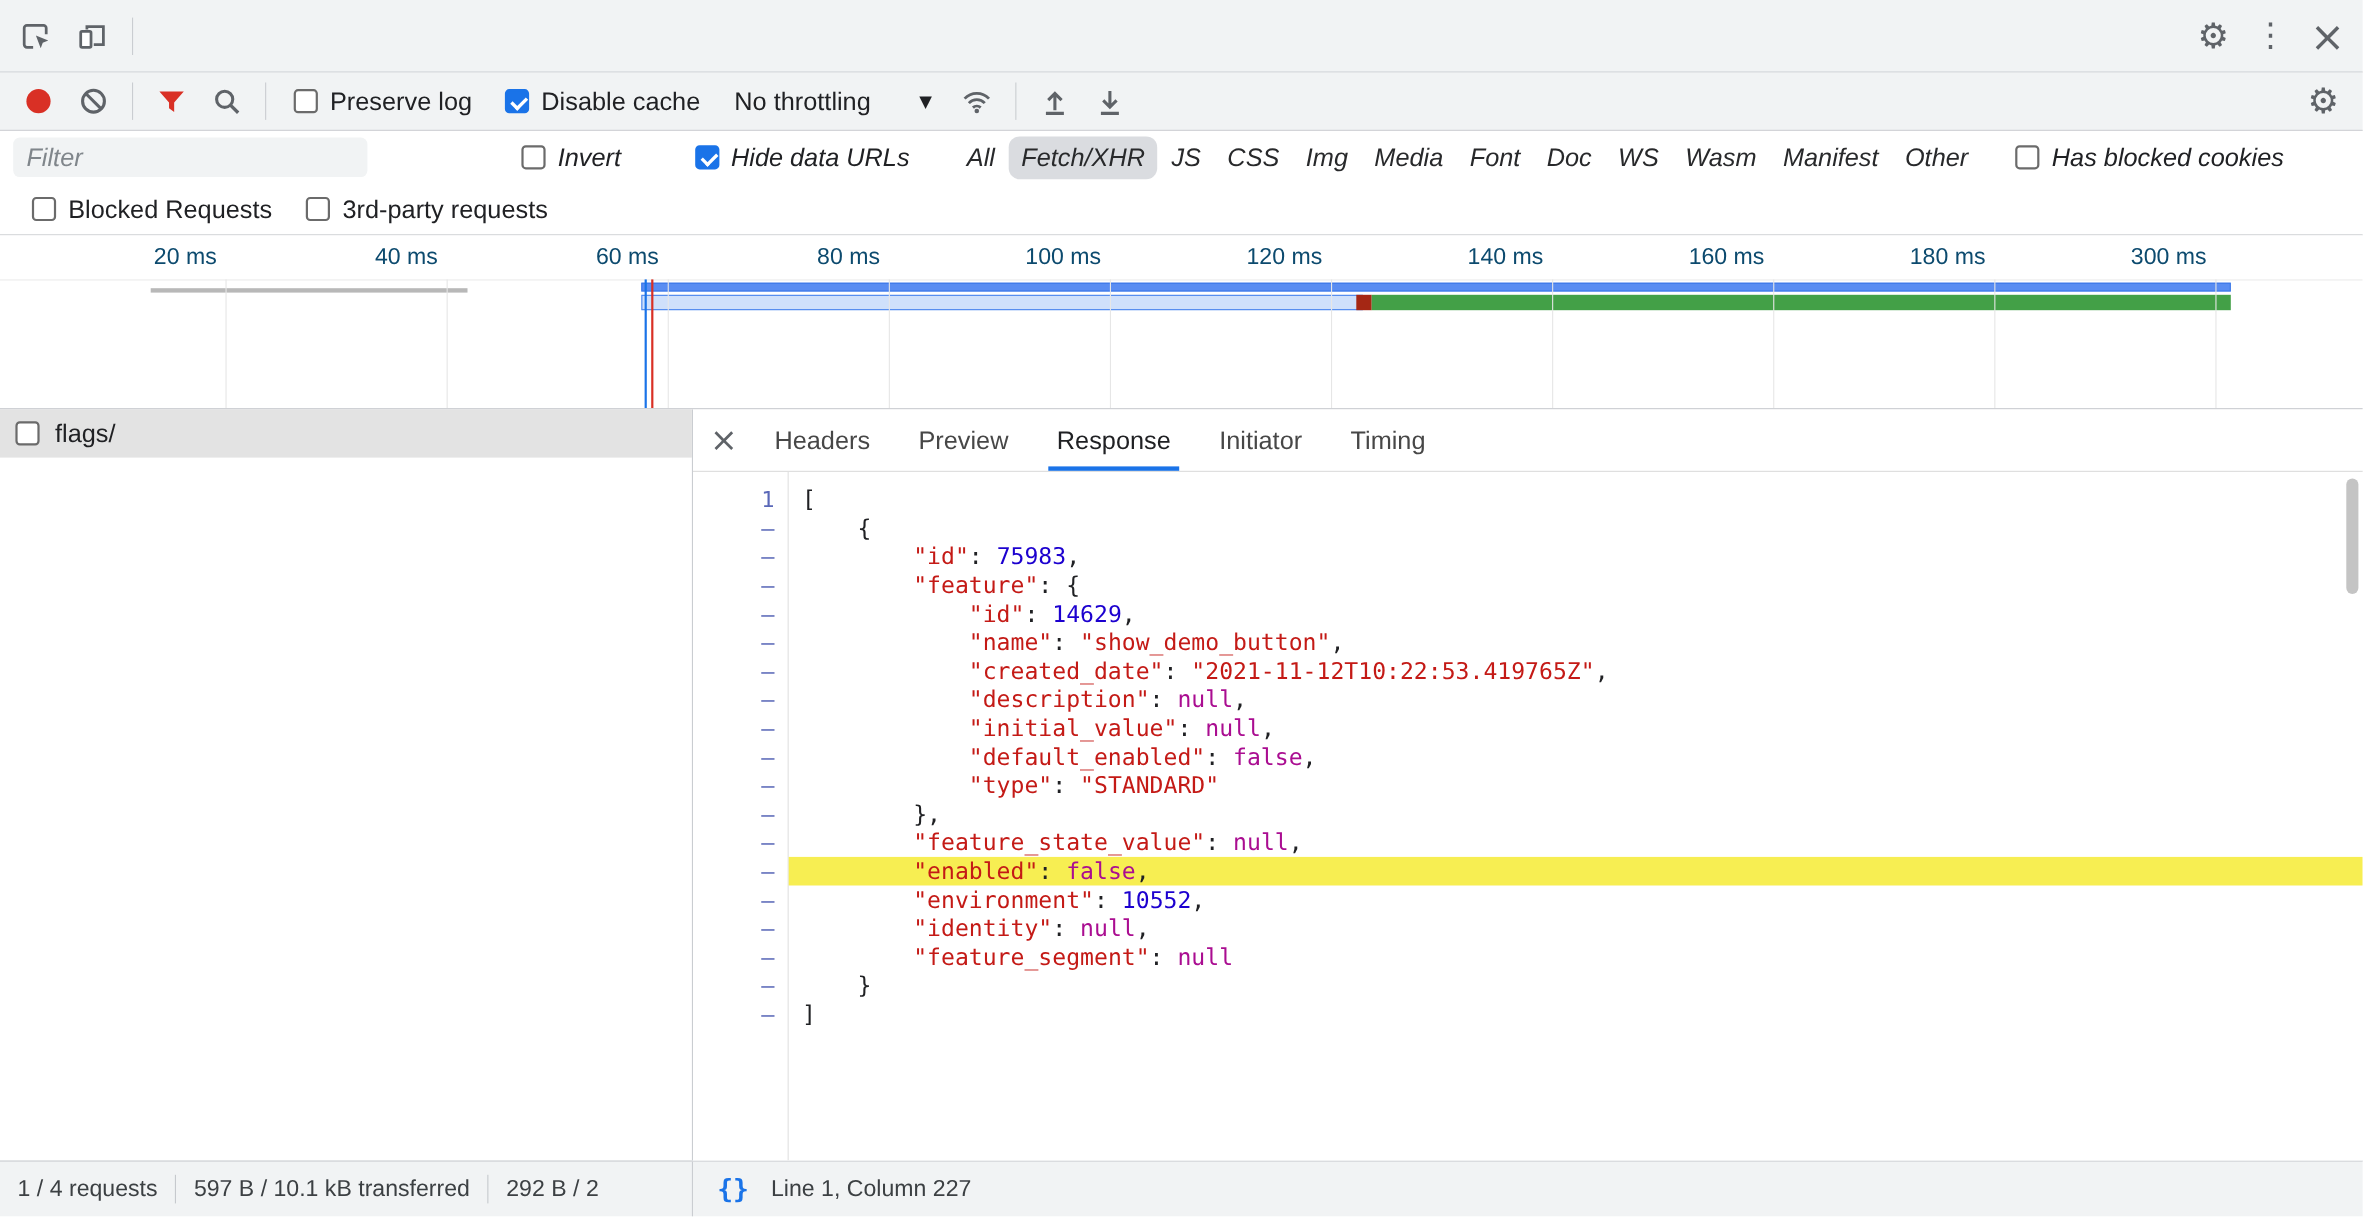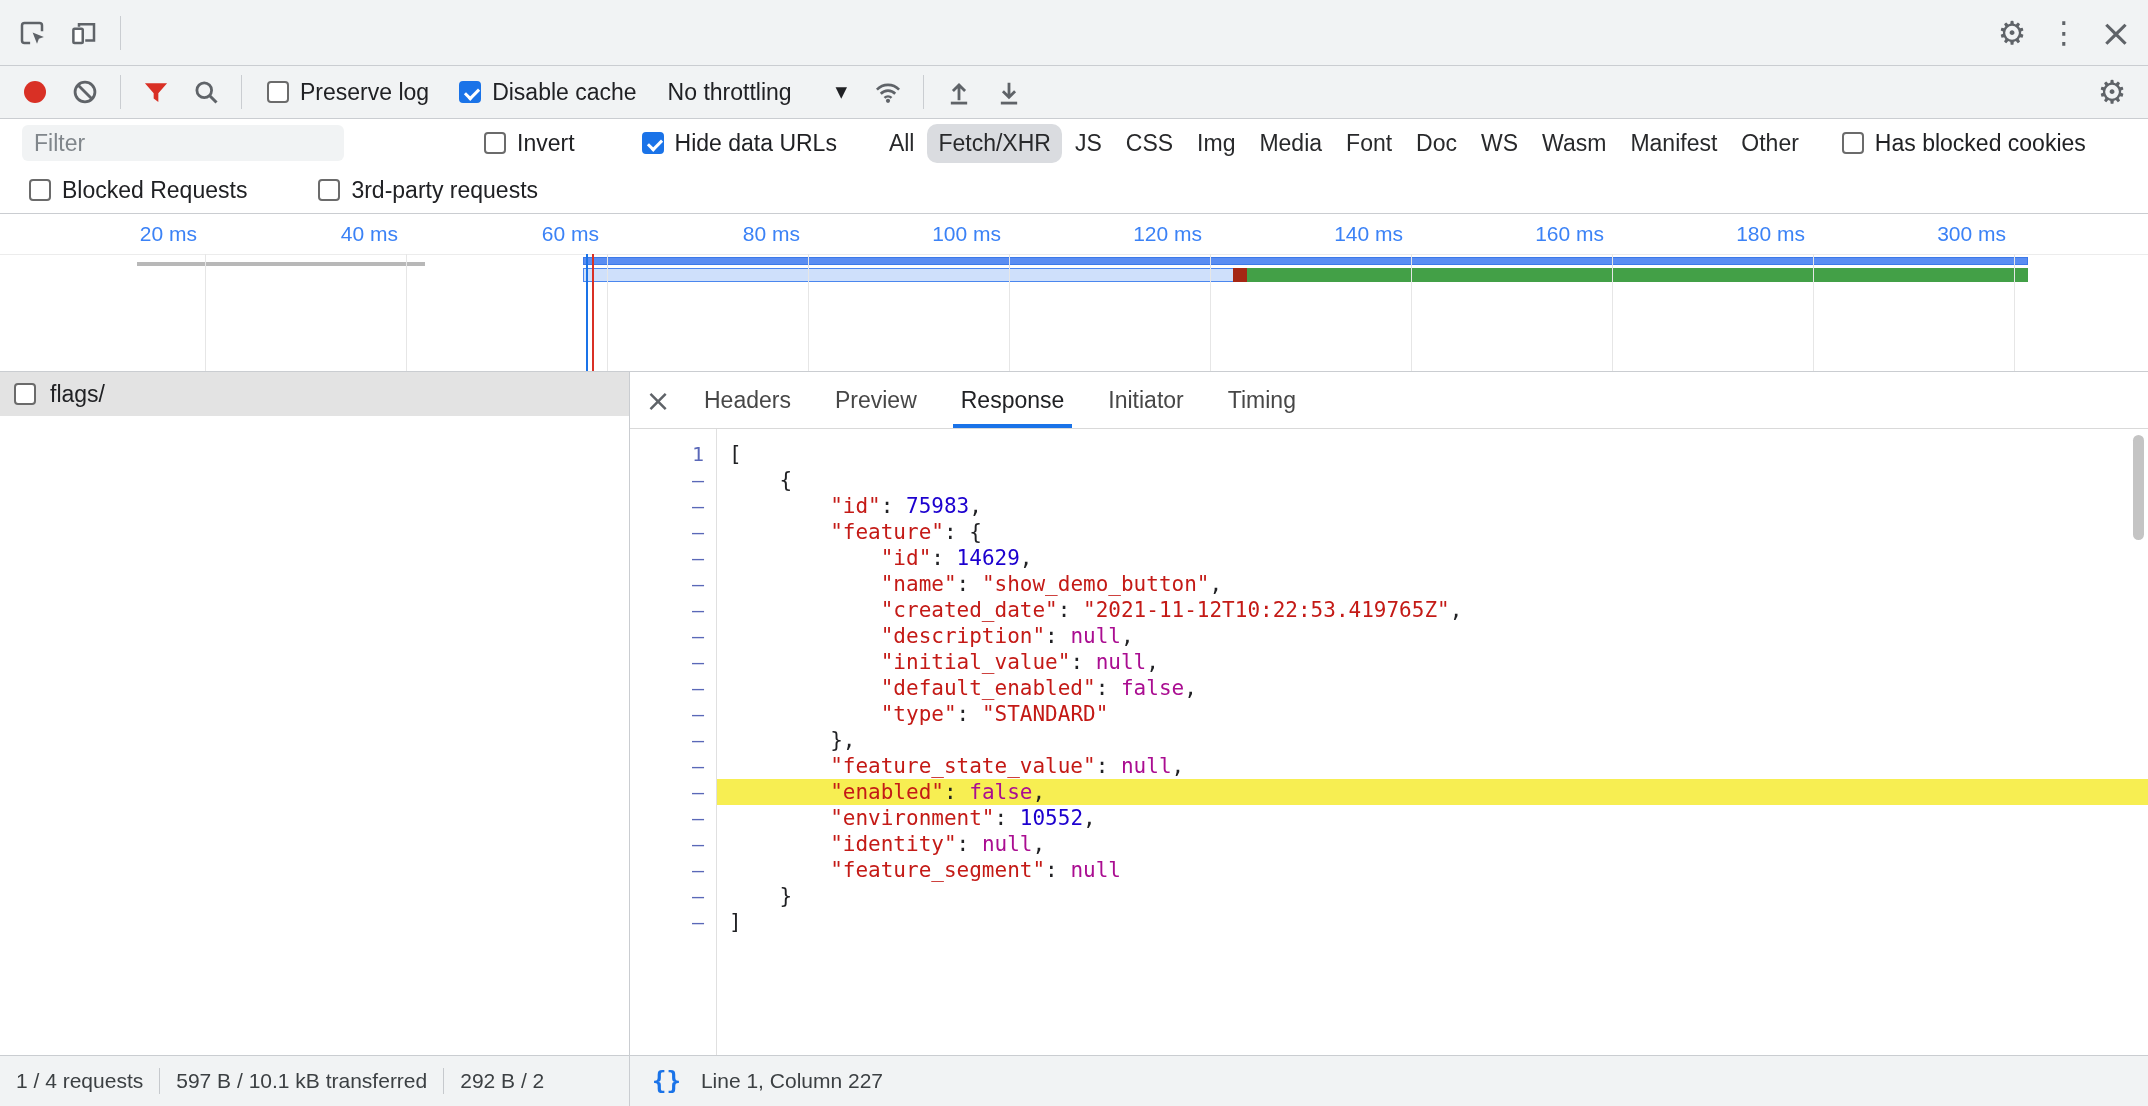--- a/index.html
+++ b/index.html
@@ -28,38 +28,38 @@
   .record-dot{width:22px;height:22px;border-radius:50%;background:var(--record-red);margin:0 14px;flex:0 0 auto;}
   .tool-icon{width:50px;height:44px;display:flex;align-items:center;justify-content:center;flex:0 0 auto;}
   .cb-group{display:flex;align-items:center;gap:11px;margin:0 15px;white-space:nowrap;justify-content:flex-end;}
   .cb{width:22px;height:22px;border:2px solid #6b6b6b;border-radius:4px;background:#fff;position:relative;flex:0 0 auto;}
   .cb.checked{background:var(--accent);border-color:var(--accent);}
   .cb.checked::after{content:"";position:absolute;left:4px;top:5px;width:11px;height:6px;border-left:3px solid #fff;border-bottom:3px solid #fff;transform:rotate(-45deg);}
   .throttle{display:flex;align-items:center;margin:0 16px;white-space:nowrap;}
   .throttle .caret{margin-left:44px;font-size:15px;font-family:"DejaVu Sans",sans-serif;color:#202124;}
 
   
-  .filter-row{flex:0 0 48px;background:#fff;display:flex;align-items:center;padding:0 22px;}
+  .filter-row{flex:0 0 48px;background:#fff;display:flex;align-items:center;padding:0 12px;font-style:italic;}
   .filter-input{width:322px;height:36px;background:#f1f3f4;border:none;border-radius:6px;padding:0 12px;font:inherit;color:#202124;outline:none;flex:0 0 auto;}
   .filter-input::placeholder{color:#80868b;}
   .ml-invert{margin-left:140px;}
   .ml-hide{margin-left:52px;}
   .type-buttons{display:flex;align-items:center;margin-left:26px;}
   .type-btn{padding:6px 11px;border-radius:10px;color:#28292b;white-space:nowrap;margin-right:2px;}
   .type-btn.active{background:#dadce0;}
   .ml-cookies{margin-left:30px;}
 
   
-  .blocked-row{flex:0 0 47px;background:#fff;border-bottom:1px solid #cacdd1;display:flex;align-items:center;padding:0 14px;gap:40px;}
+  .blocked-row{flex:0 0 47px;background:#fff;border-bottom:1px solid #cacdd1;display:flex;align-items:center;padding:0 14px;}
   .ml-3rd{margin-left:16px;}
 
   
   .overview{position:relative;flex:0 0 158px;background:#fff;border-bottom:1px solid #cacdd1;overflow:hidden;}
   .gridline{position:absolute;top:40px;bottom:0;width:1px;background:#e6e6e6;}
-  .tick-label{position:absolute;top:8px;width:150px;text-align:right;font-size:21px;color:#3b82f6;}
+  .tick-label{position:absolute;top:8px;width:150px;text-align:right;font-size:21px;color:#0c4a6e;}
   .ruler-line{position:absolute;left:0;right:0;top:40px;height:1px;background:#ececec;}
   .ov-gray-bar{position:absolute;left:137px;top:48px;width:288px;height:4px;background:#b8b8b8;}
   .ov-bar-thin{position:absolute;left:583px;top:43px;width:1445px;height:8px;background:#5a8df2;border:1px solid #3c79e8;}
   .ov-bar-wait{position:absolute;left:583px;top:54px;width:656px;height:14px;background:#cfe0fb;border:1px solid #4a86ee;}
   .ov-bar-tail{position:absolute;left:1233px;top:54px;width:14px;height:14px;background:#a52714;}
   .ov-bar-dl{position:absolute;left:1247px;top:54px;width:781px;height:14px;background:#43a047;}
   .ov-marker-dcl{position:absolute;left:586px;top:40px;bottom:0;width:2px;background:var(--accent);}
   .ov-marker-load{position:absolute;left:592px;top:40px;bottom:0;width:2px;background:var(--record-red);}
 
   

